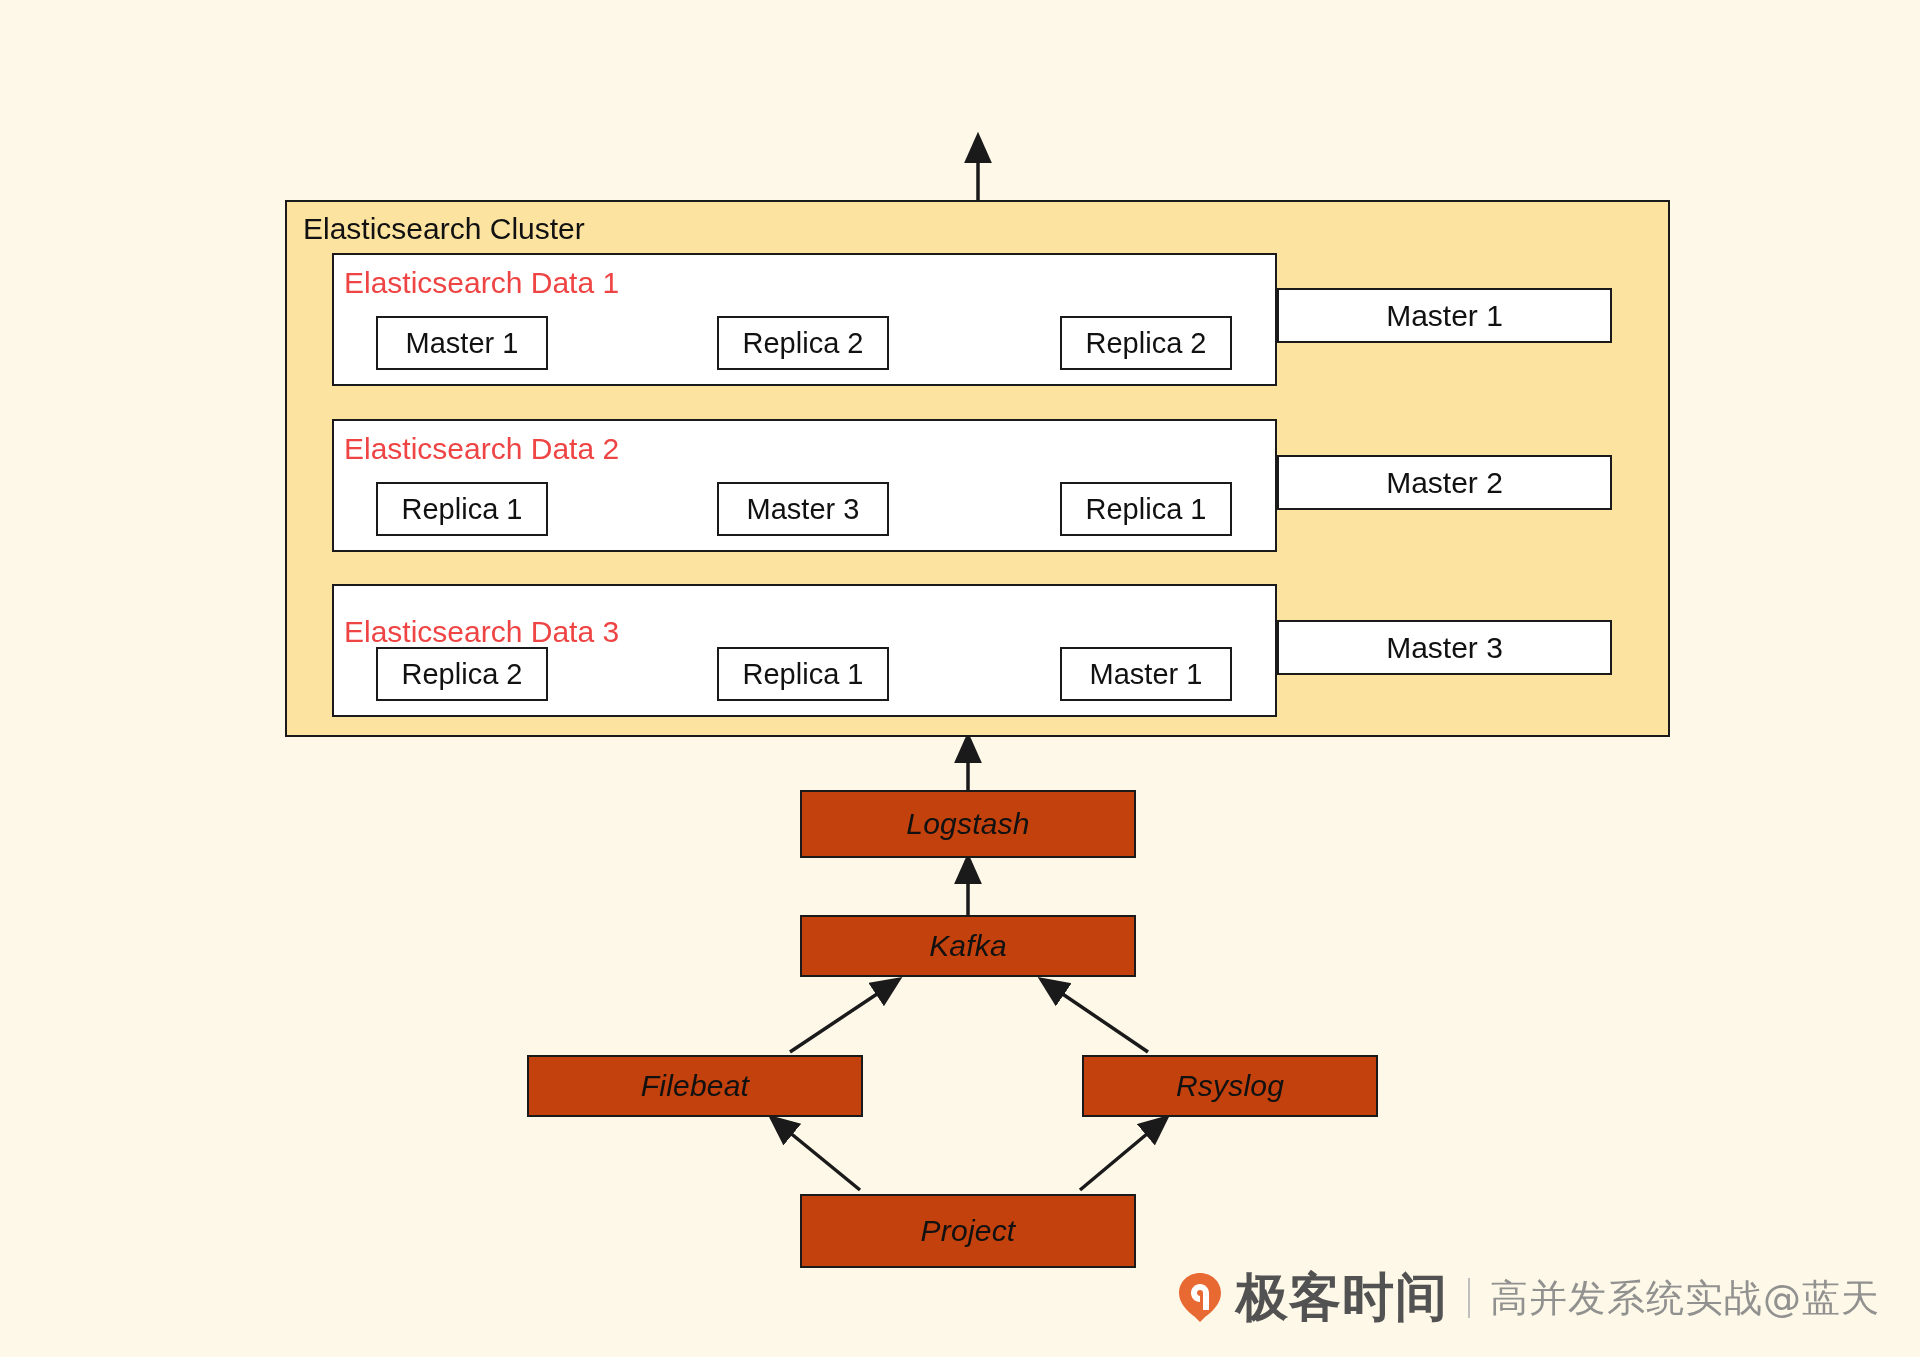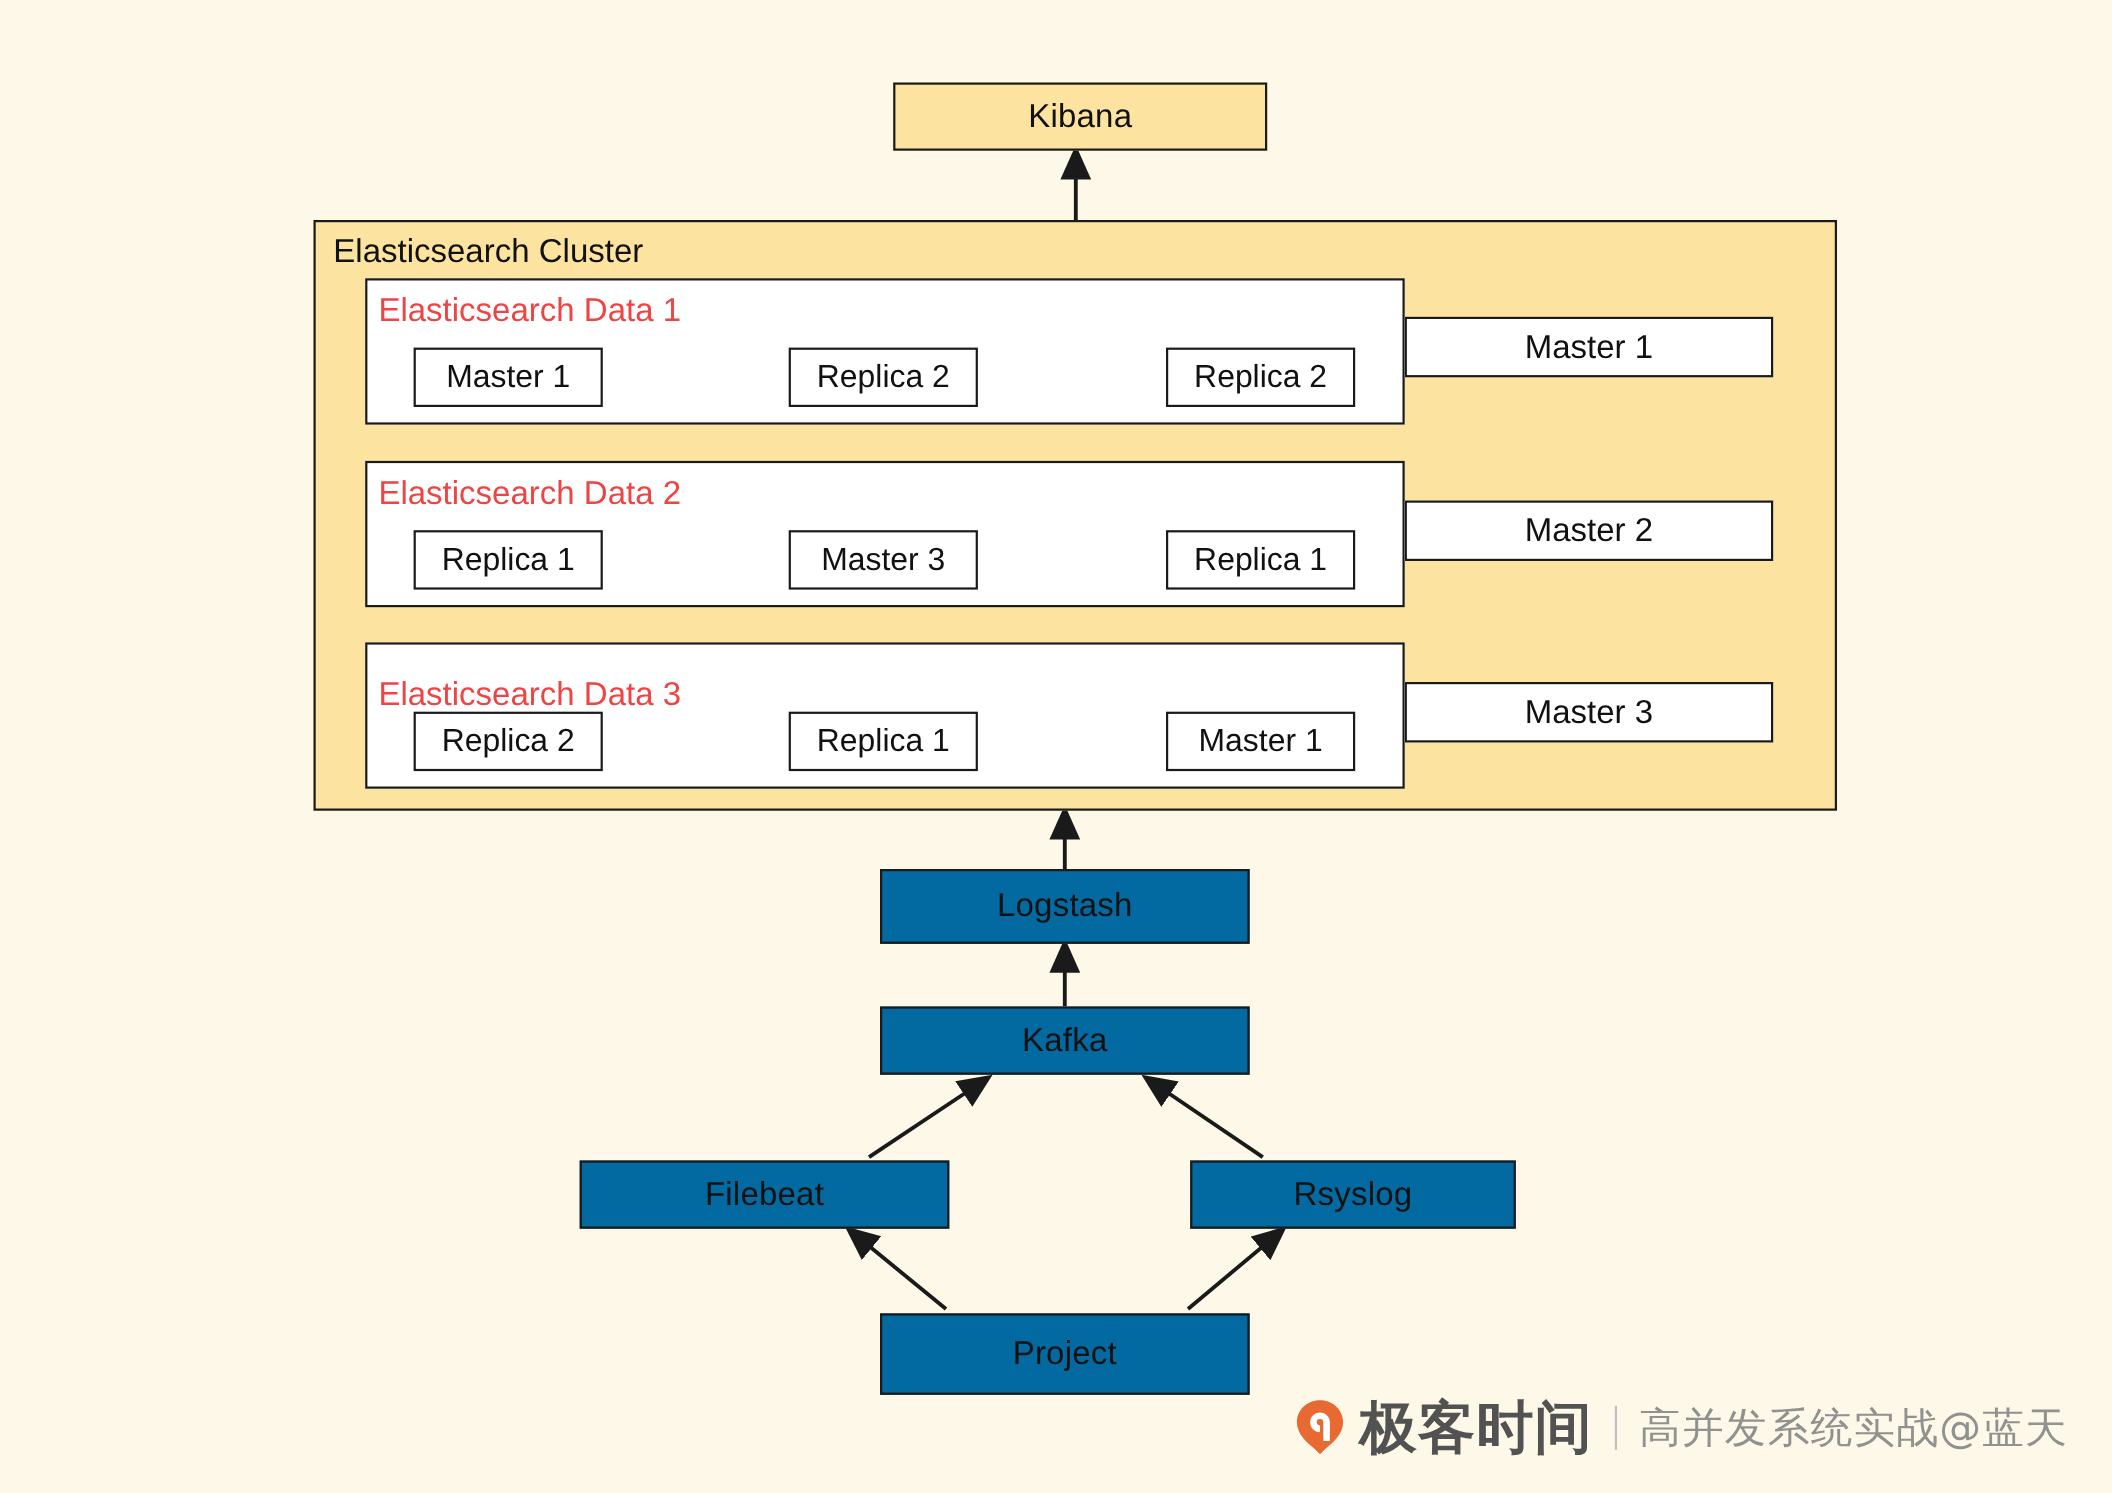--- a/index.html
+++ b/index.html
@@ -28,21 +28,21 @@
     border: 2.5px solid #1a1a1a;
     display: flex;
     align-items: center;
     justify-content: center;
     font-size: 30px;
     color: #111111;
     letter-spacing: 0.2px;
     white-space: nowrap;
   }
   .box-yellow { background: #fce3a0; }
-  .box-blue   { background: #0369a1; }
+  .box-blue   { background: #c2410c; font-style: italic; }
 
   
   .cluster {
     position: absolute;
     box-sizing: border-box;
     background: #fce3a0;
     border: 2.5px solid #1a1a1a;
   }
   .cluster-label {
     position: absolute;
@@ -193,23 +193,20 @@
     </g>
 
     <g>
       <path d="M 1143,648 L 1143,552" stroke="#0f7173" stroke-width="3.5" fill="none" marker-end="url(#ah-teal)"></path>
     </g>
     <g>
       <path d="M 1188,640 C 1244,560 1262,470 1235,410 C 1218,372 1196,358 1180,382" stroke="#0f7173" stroke-width="3.5" fill="none" marker-end="url(#ah-teal)"></path>
     </g>
   </svg>
 
-  <div class="box box-yellow" style="left:812px; top:75px; width:340px; height:62px;">
-    <span>Kibana</span>
-  </div>
 
   <div class="cluster" style="left:285px; top:200px; width:1385px; height:537px;"></div>
   <div class="cluster-label" style="left:303px; top:212px;">Elasticsearch Cluster</div>
 
   <div class="datanode" style="left:332px; top:253px; width:945px; height:133px;"></div>
   <div class="datanode-label" style="left:344px; top:266px;">Elasticsearch Data 1</div>
   <div class="shard" style="left:376px; top:316px; width:172px; height:54px;">
     <span>Master 1</span>
   </div>
   <div class="shard" style="left:717px; top:316px; width:172px; height:54px;">

